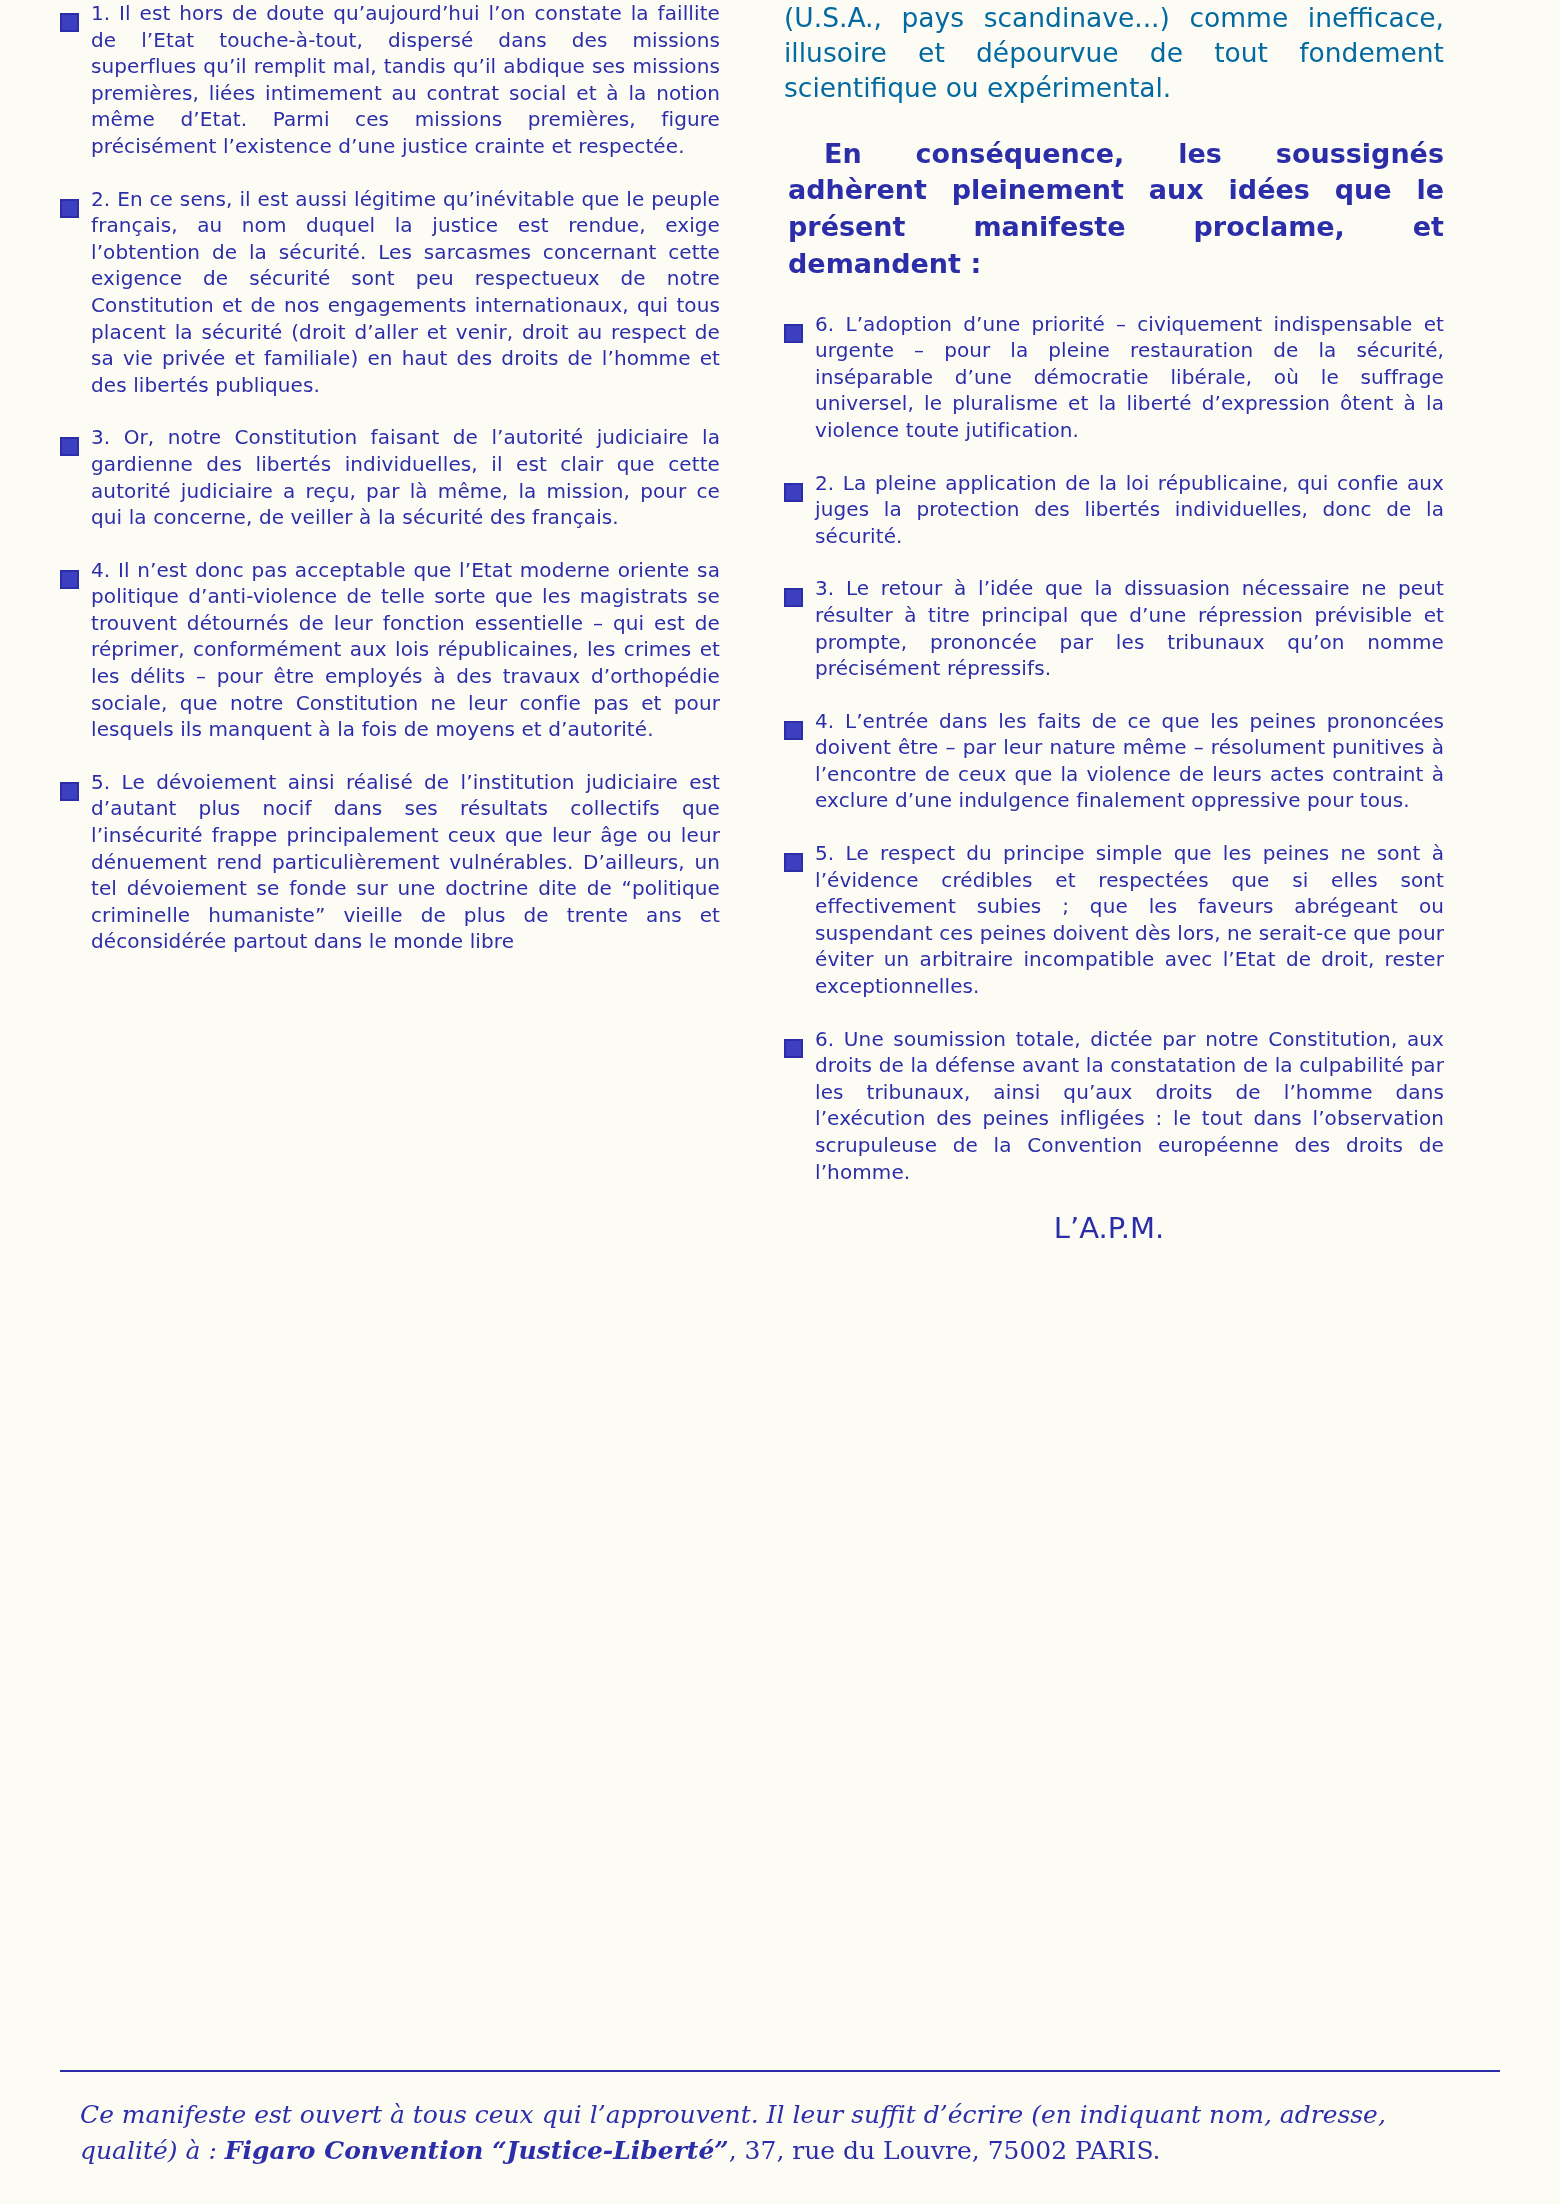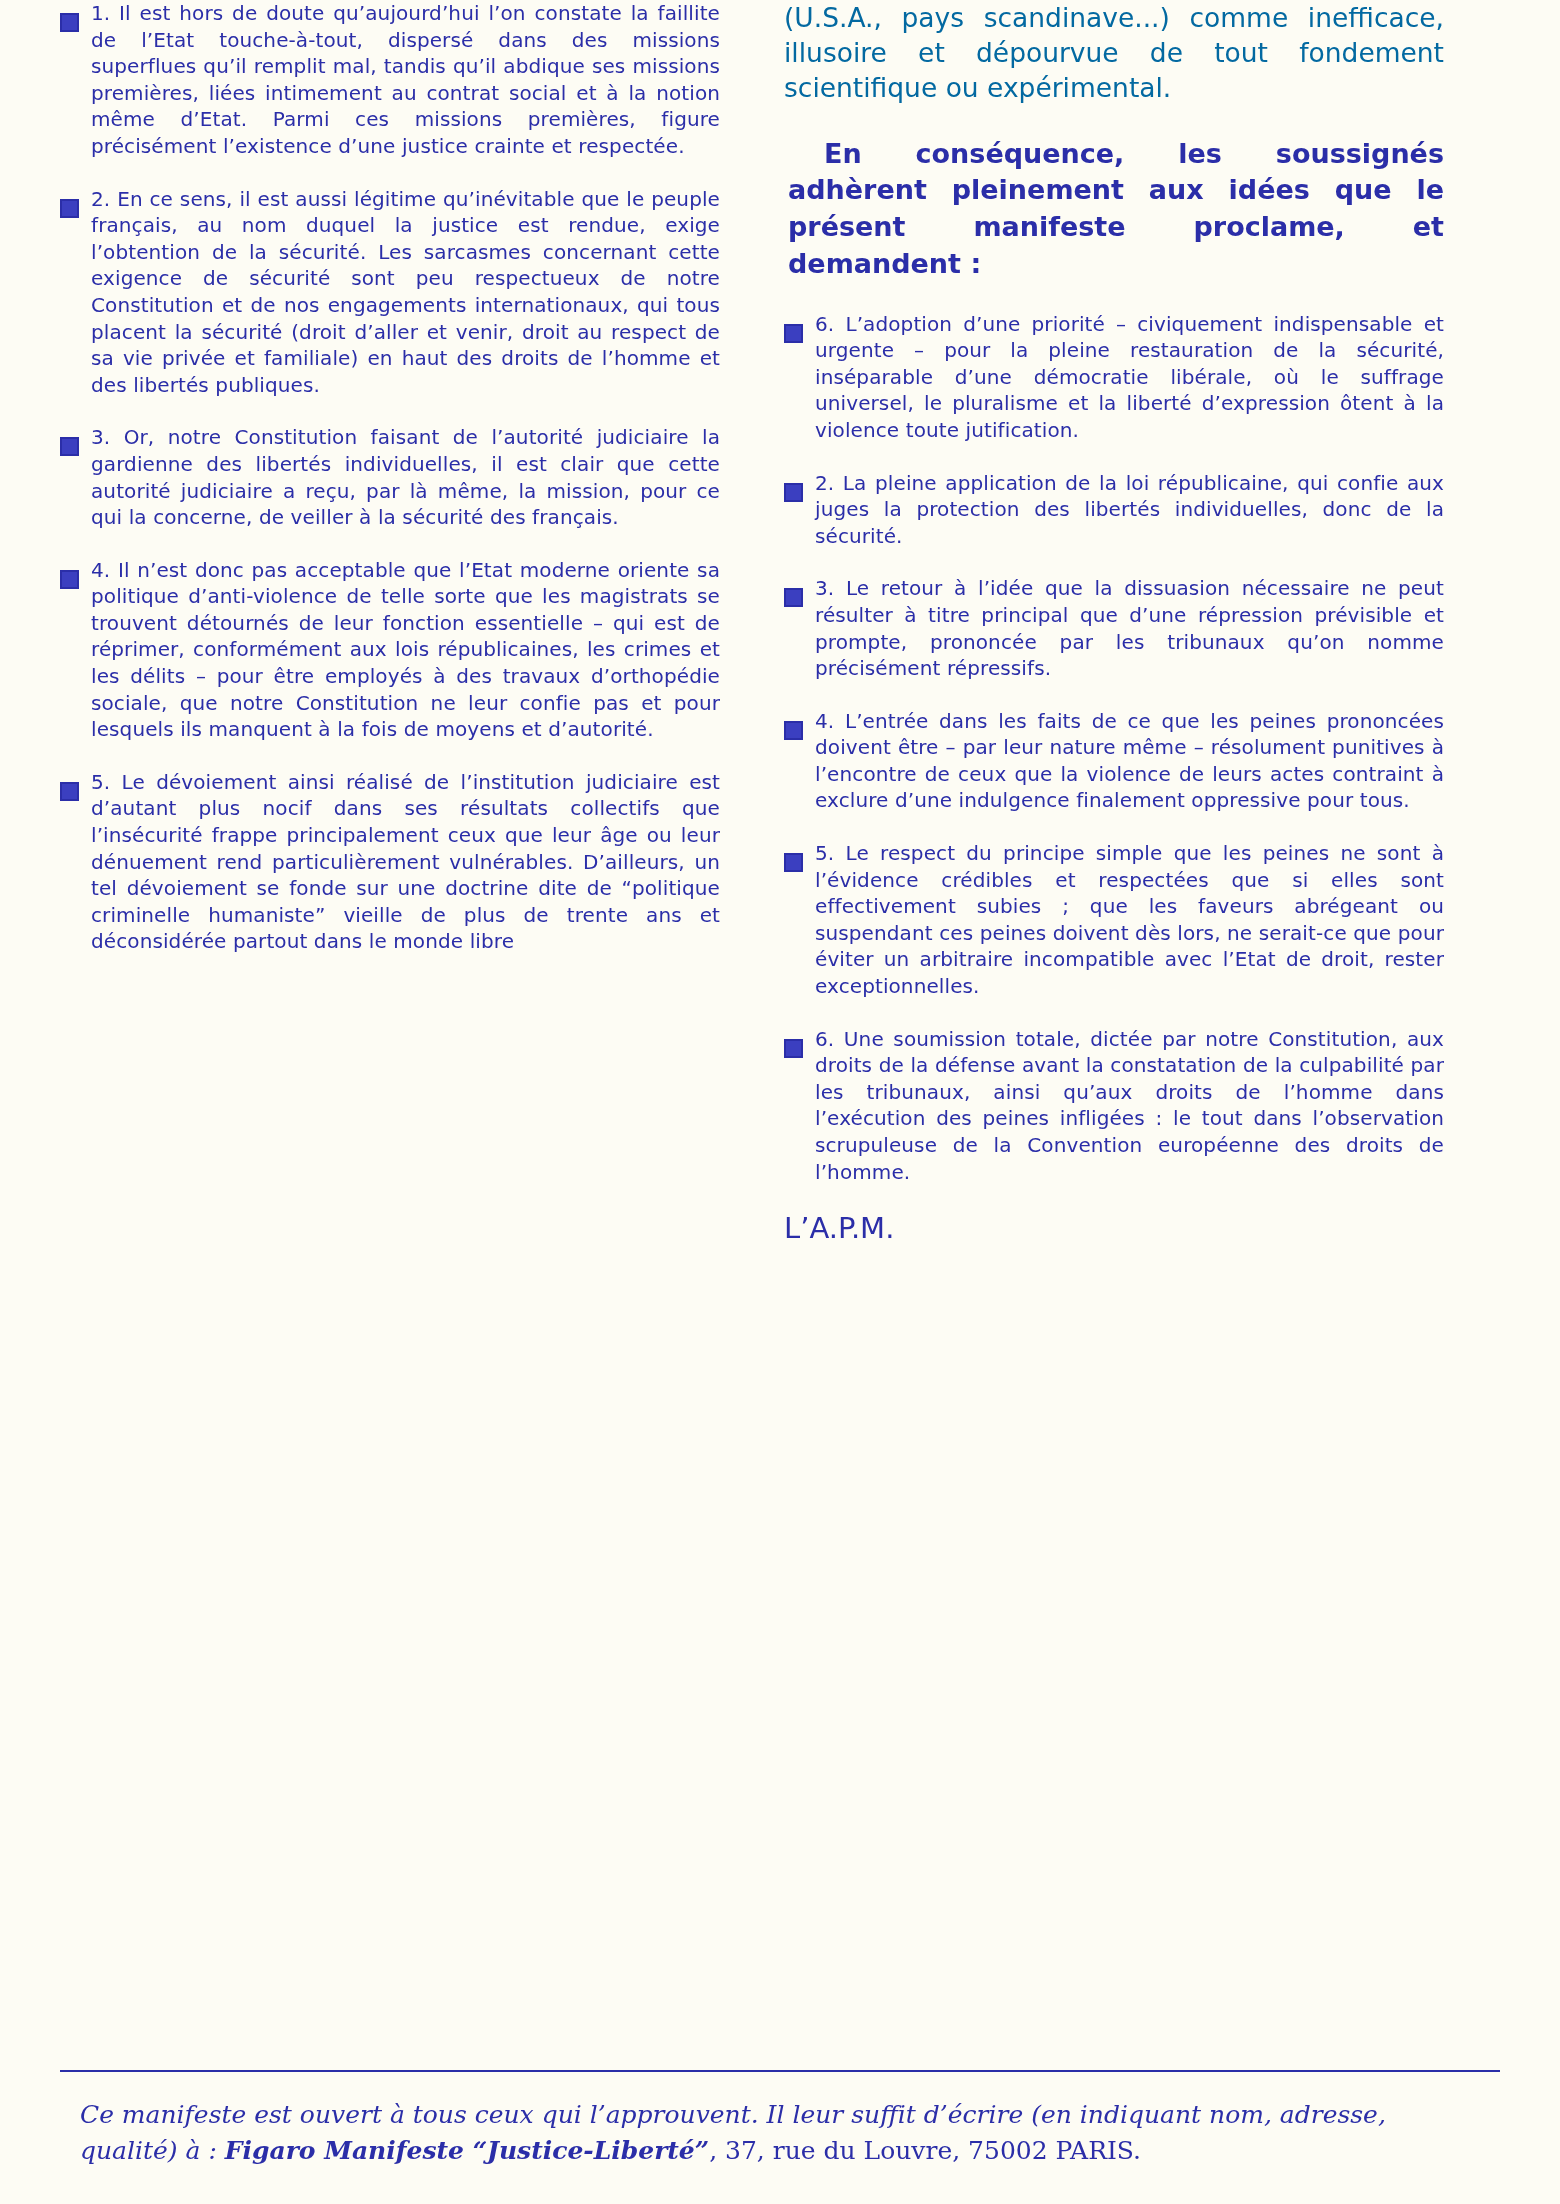--- a/index.html
+++ b/index.html
@@ -70,21 +70,21 @@
   .callout {
     font-size: 27px;
     line-height: 1.36;
     font-weight: bold;
     text-align: justify;
     color: #2b2ea8;
     margin: 30px 0 28px 4px;
     text-indent: 36px;
   }
   .signature {
-    text-align: left;
+    text-align: center;
     font-size: 29px;
     margin-top: 25px;
     color: #2b2ea8;
     padding-right: 10px;
   }
   .footer-rule {
     position: absolute;
     left: 60px;
     right: 60px;
     bottom: 132px;
@@ -185,16 +185,16 @@
       <div class="signature">L’A.P.M.</div>
 
     </div>
 
   </div>
 
   <div class="footer-rule"></div>
 
   <div class="footer">
     <div>Ce manifeste est ouvert à tous ceux qui l’approuvent. Il leur suffit d’écrire (en indiquant nom, adresse,</div>
-    <div><span>qualité) à : </span><b>Figaro Manifeste “Justice-Liberté”</b><span class="normal">, 37, rue du Louvre, 75002 PARIS.</span></div>
+    <div><span>qualité) à : </span><b>Figaro Convention “Justice-Liberté”</b><span class="normal">, 37, rue du Louvre, 75002 PARIS.</span></div>
   </div>
 
 </div>
 
 </body></html>

